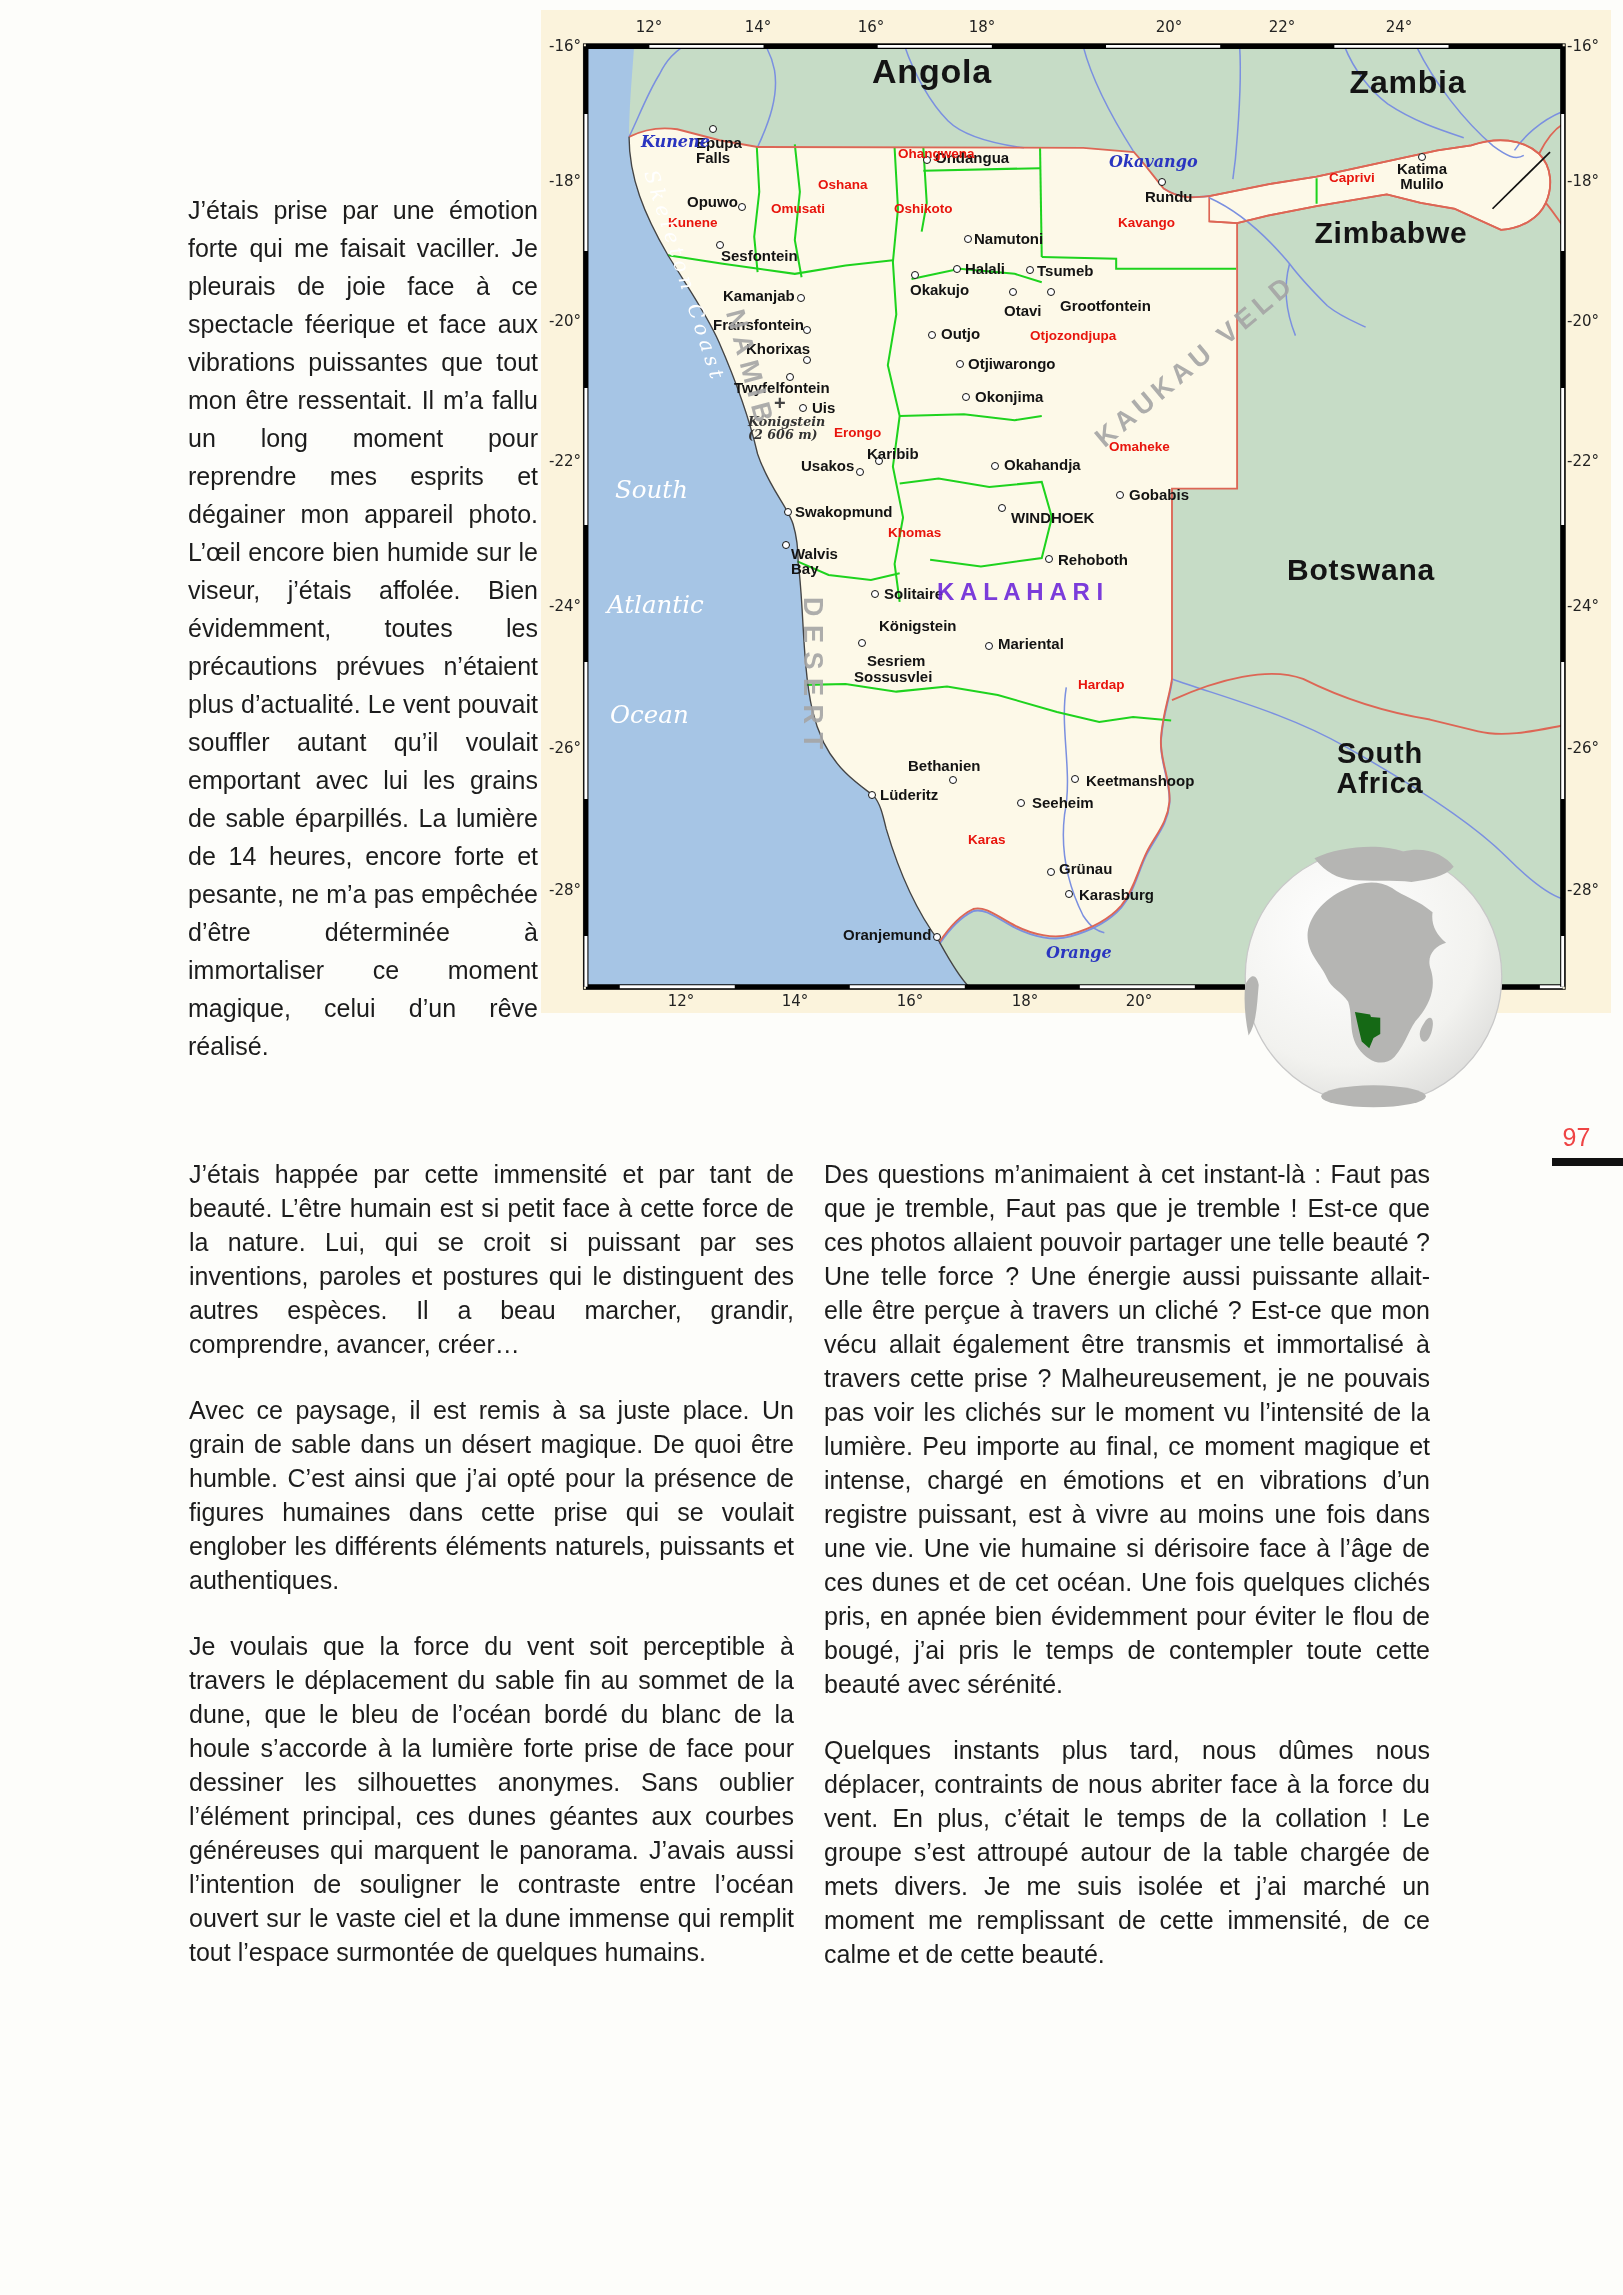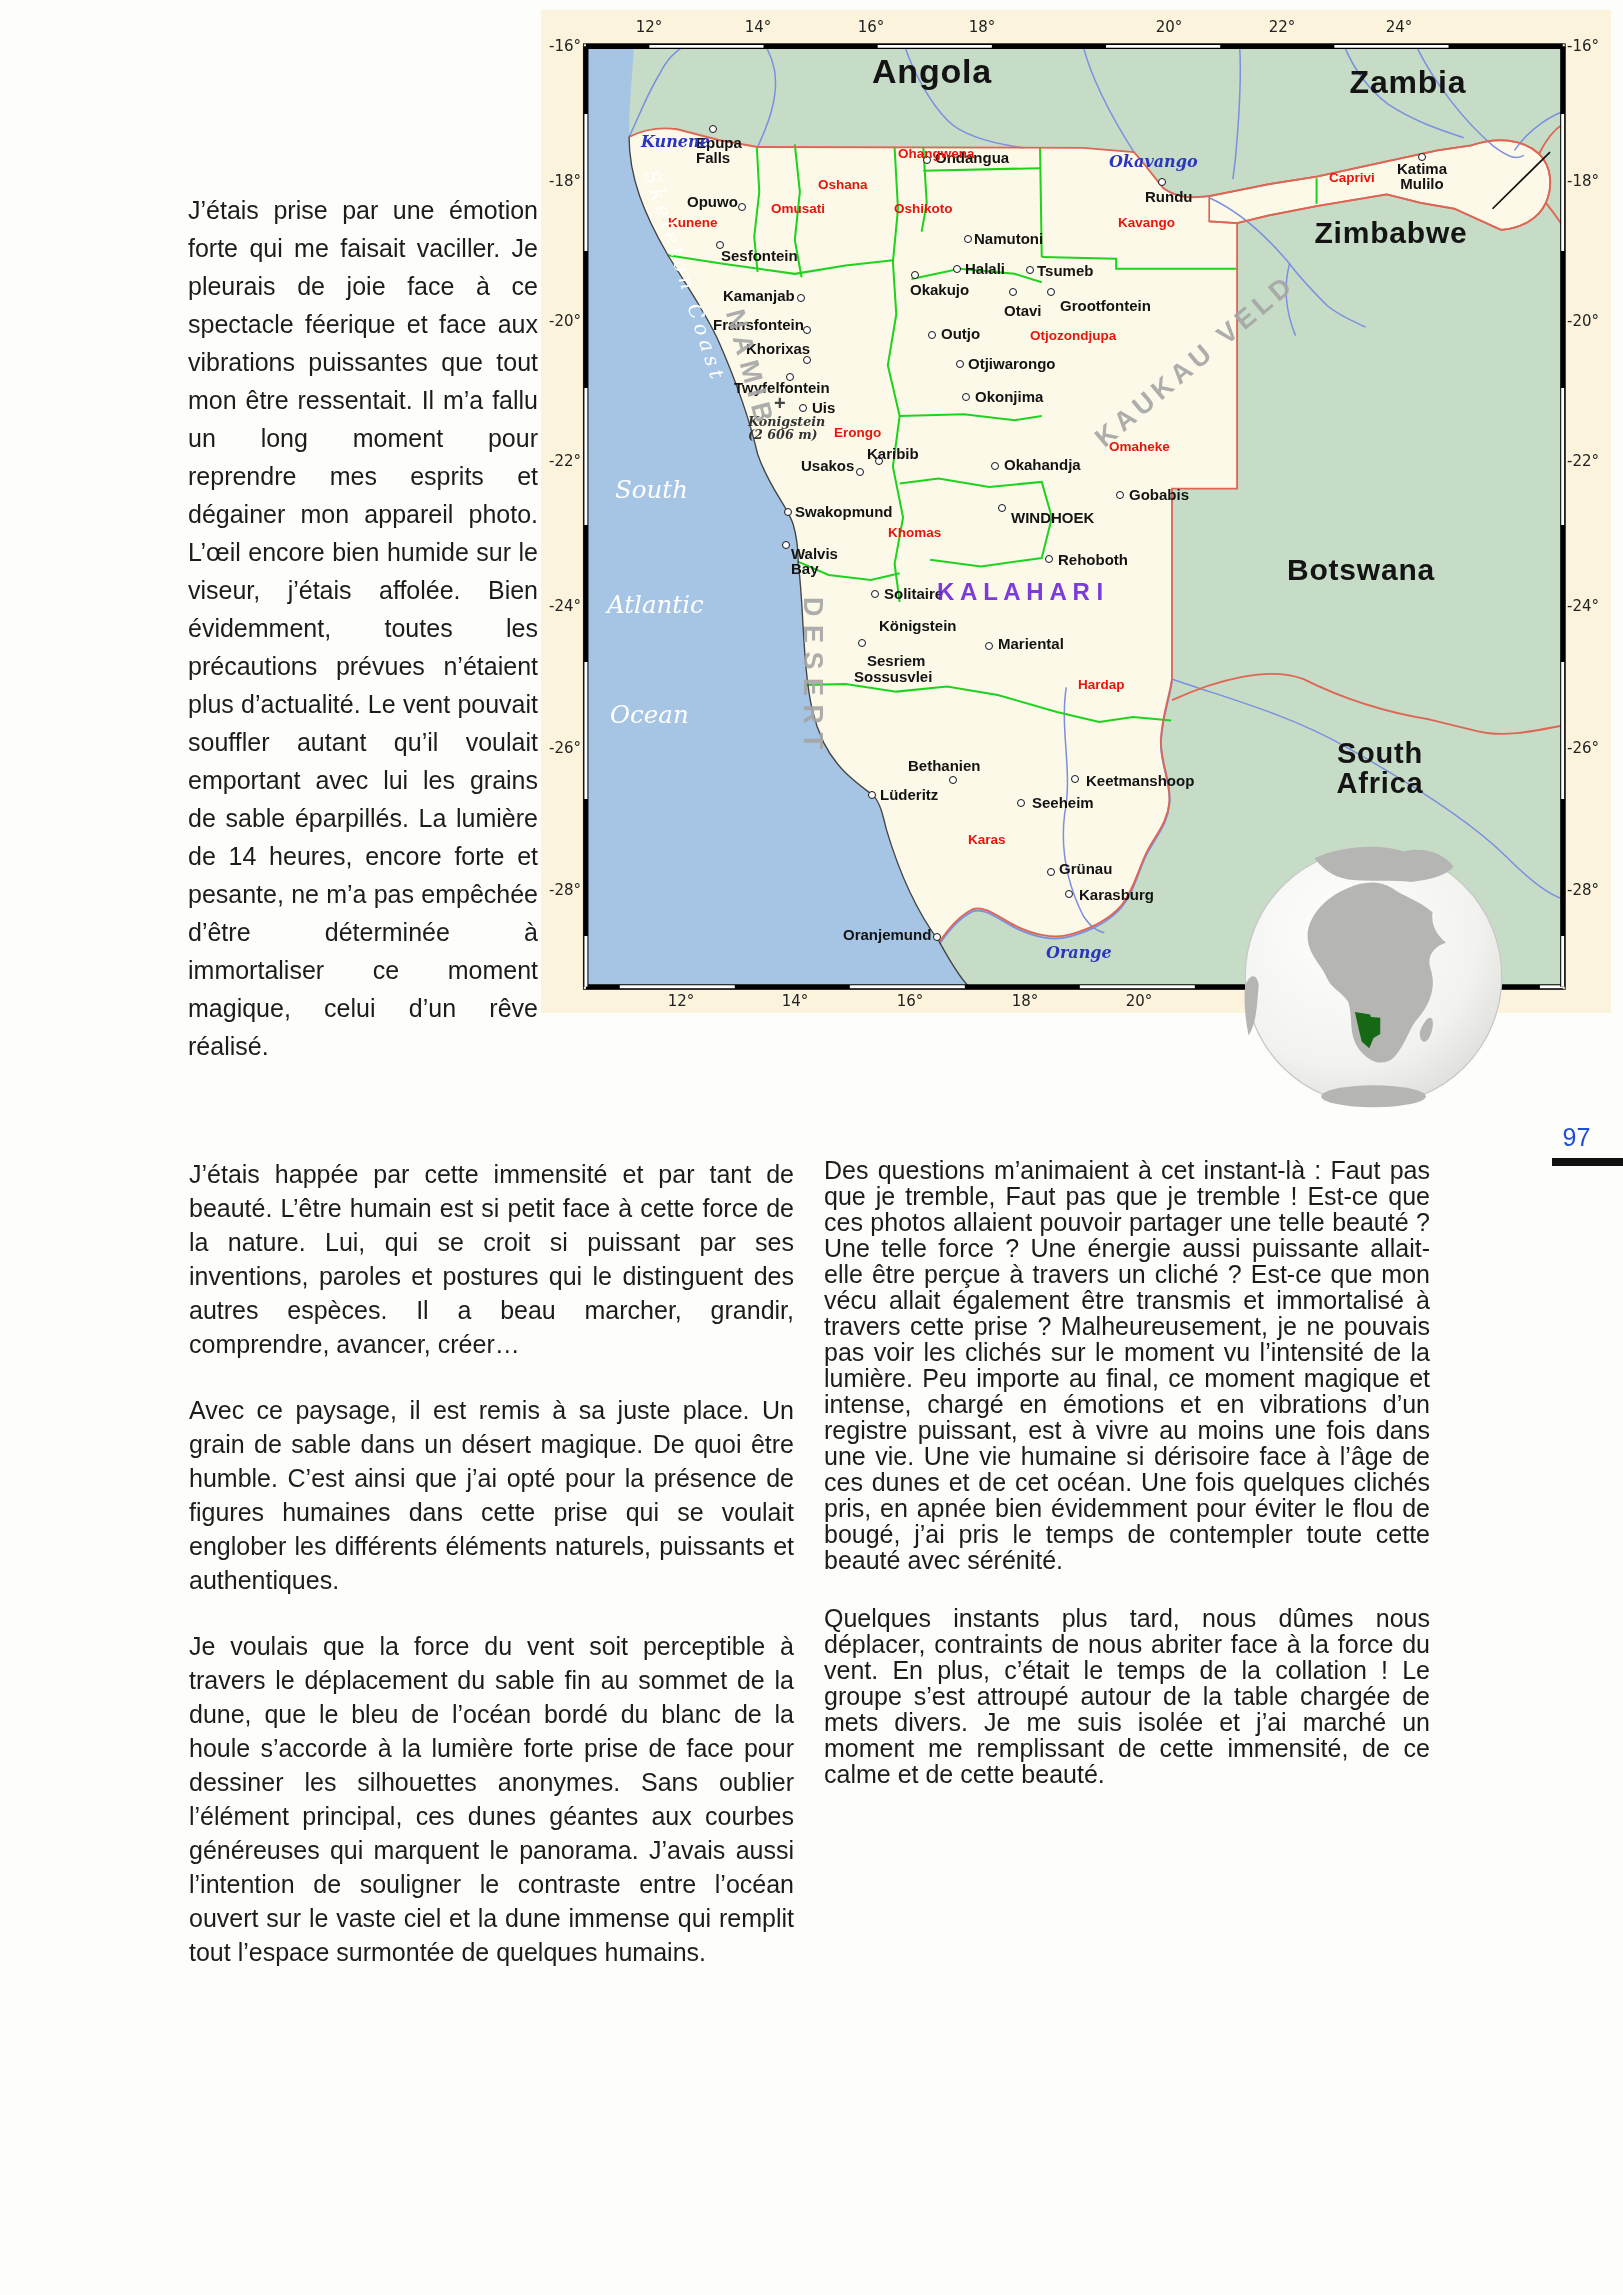--- a/index.html
+++ b/index.html
@@ -2,23 +2,23 @@
 <html style="font-size:13.5px"><head>
 <meta charset="utf-8">
 <style>
   html,body{margin:0;padding:0;}
   body{width:1623px;height:2295px;position:relative;background:#fdfdfa;font-family:"Liberation Sans",sans-serif;color:#1c1c1c;overflow:hidden;}
   
   .col{position:absolute;text-align:justify;}
   .col p{margin:0 0 32px 0;}
   #intro-col{left:188px;top:191px;width:350px;font-size:25px;line-height:38px;}
   #bottom-left-col{left:189px;top:1157px;width:605px;font-size:25px;line-height:34px;}
-  #bottom-right-col{left:824px;top:1157px;width:606px;font-size:25px;line-height:26px;}
+  #bottom-right-col{left:824px;top:1157px;width:606px;font-size:25px;line-height:34px;}
   
-  #pageno{position:absolute;left:1547px;top:1123px;width:59px;text-align:center;font-size:25px;color:#1d4ed8;}
+  #pageno{position:absolute;left:1547px;top:1123px;width:59px;text-align:center;font-size:25px;color:#ef4444;}
   #pageno-bar{position:absolute;left:1552px;top:1158px;width:71px;height:7.6px;background:#111;}
   
   #map{position:absolute;left:541px;top:10px;width:1070px;height:1003px;background:#fbf3dc;}
   #map svg{position:absolute;left:0;top:0;}
   #map-labels{position:absolute;left:0;top:0;width:1070px;height:1003px;}
   #map-labels span{position:absolute;white-space:pre-line;}
   .country{transform:translate(-50%,-50%);font-weight:bold;color:#141414;letter-spacing:0.8px;text-align:center;line-height:1.02;}
   .city{font-weight:bold;font-size:15px;color:#131313;line-height:1.0;}
   .city.ctr{text-align:center;}
   .city.peak{font-style:italic;font-family:"DejaVu Serif",serif;font-weight:bold;font-size:12.7px;color:#333;}

